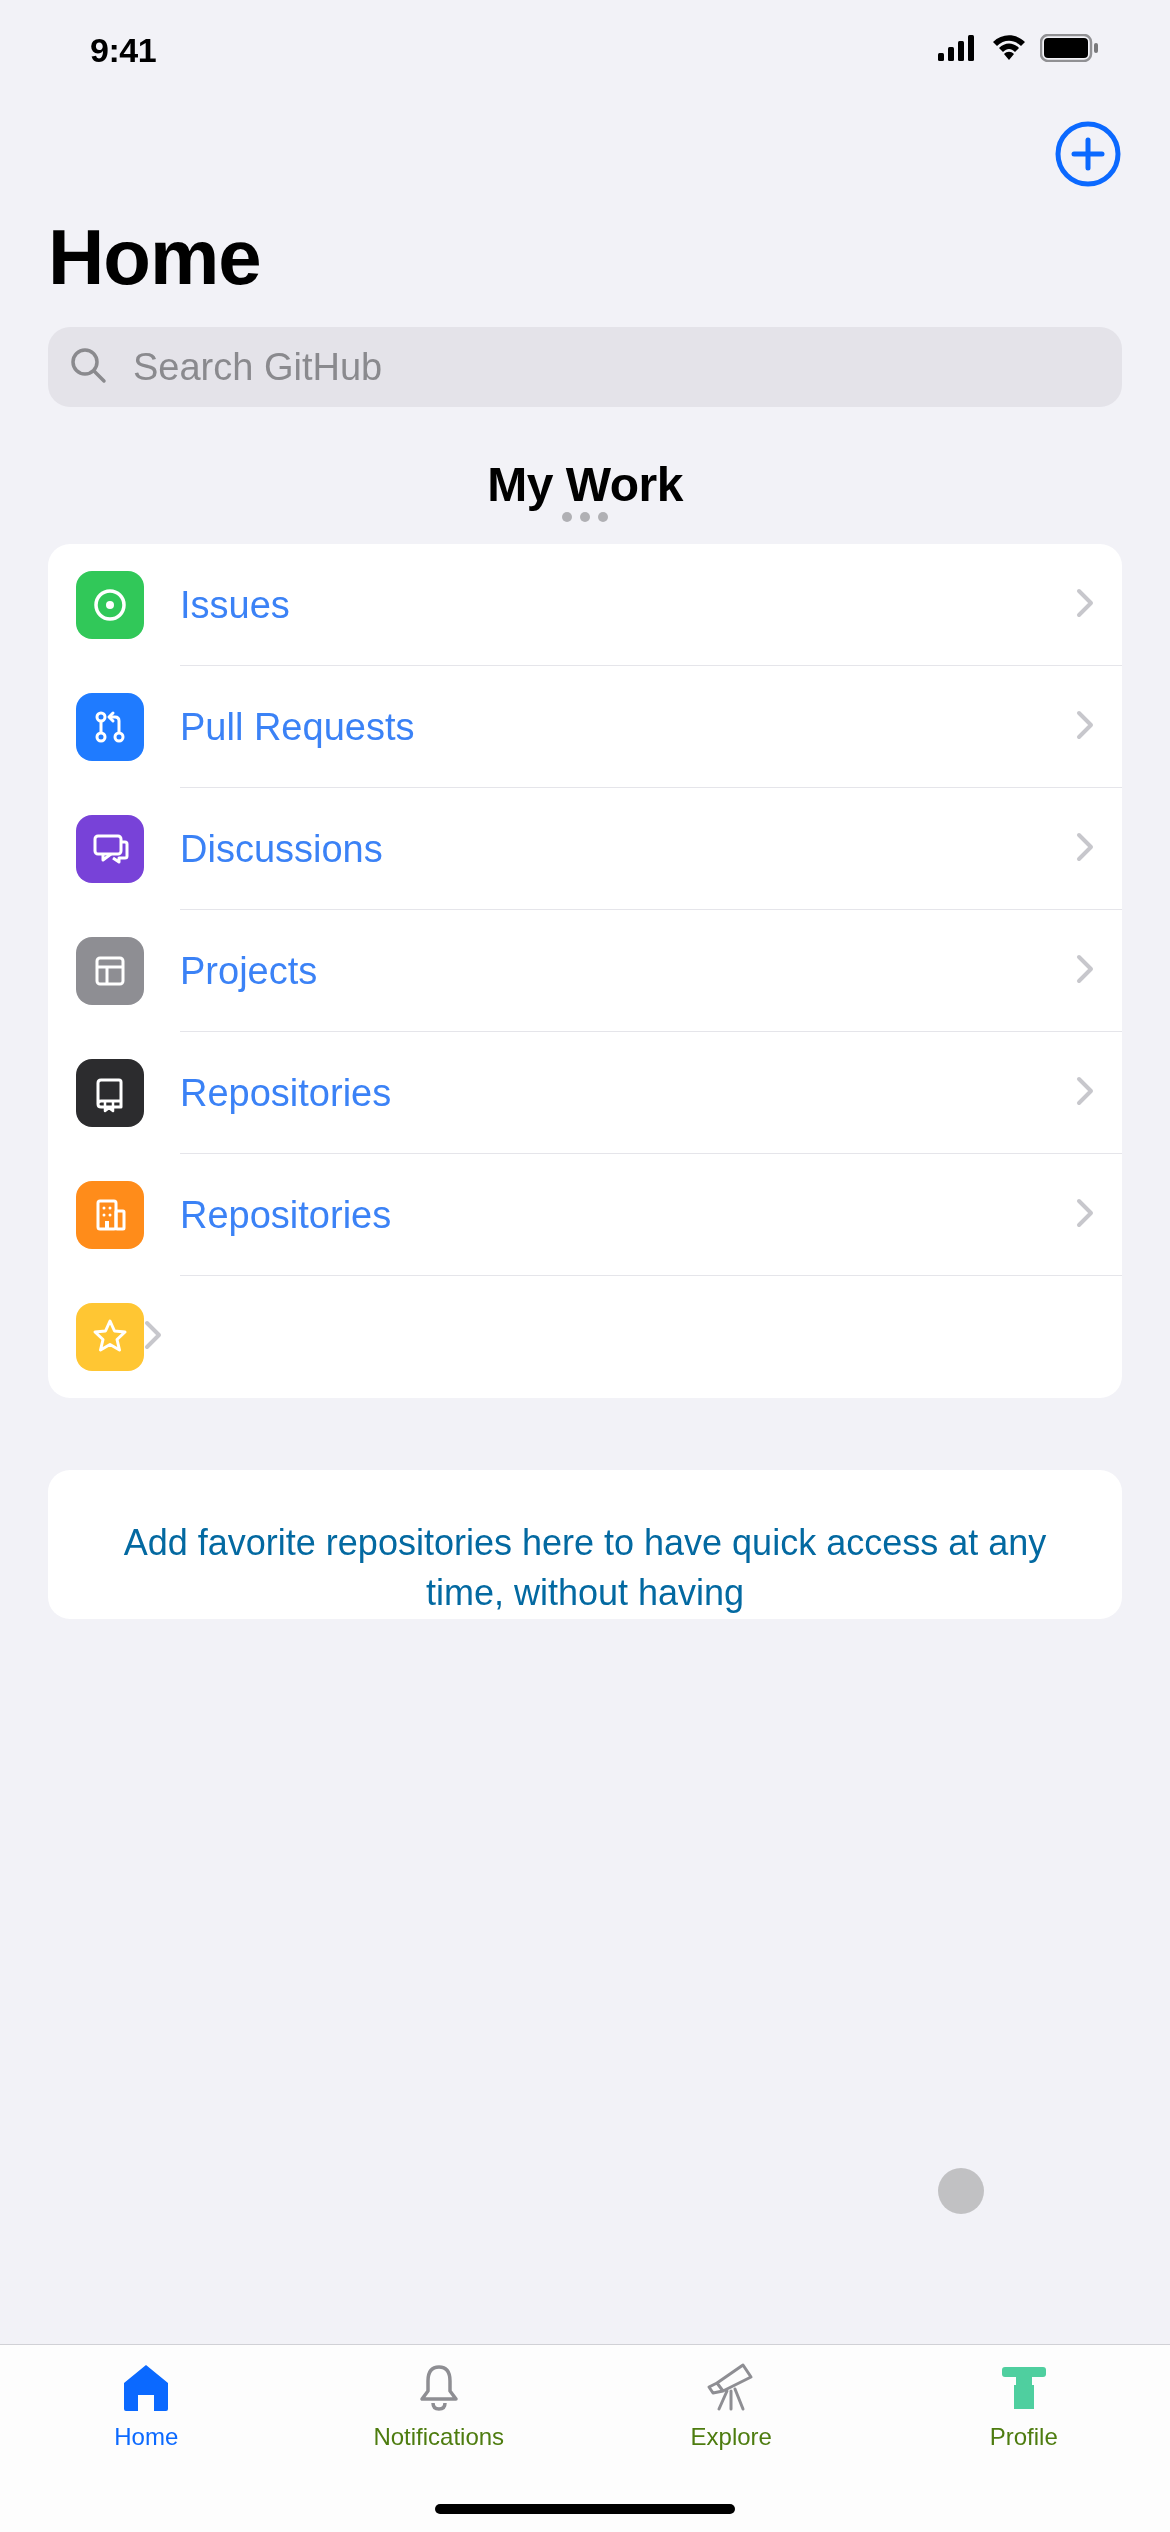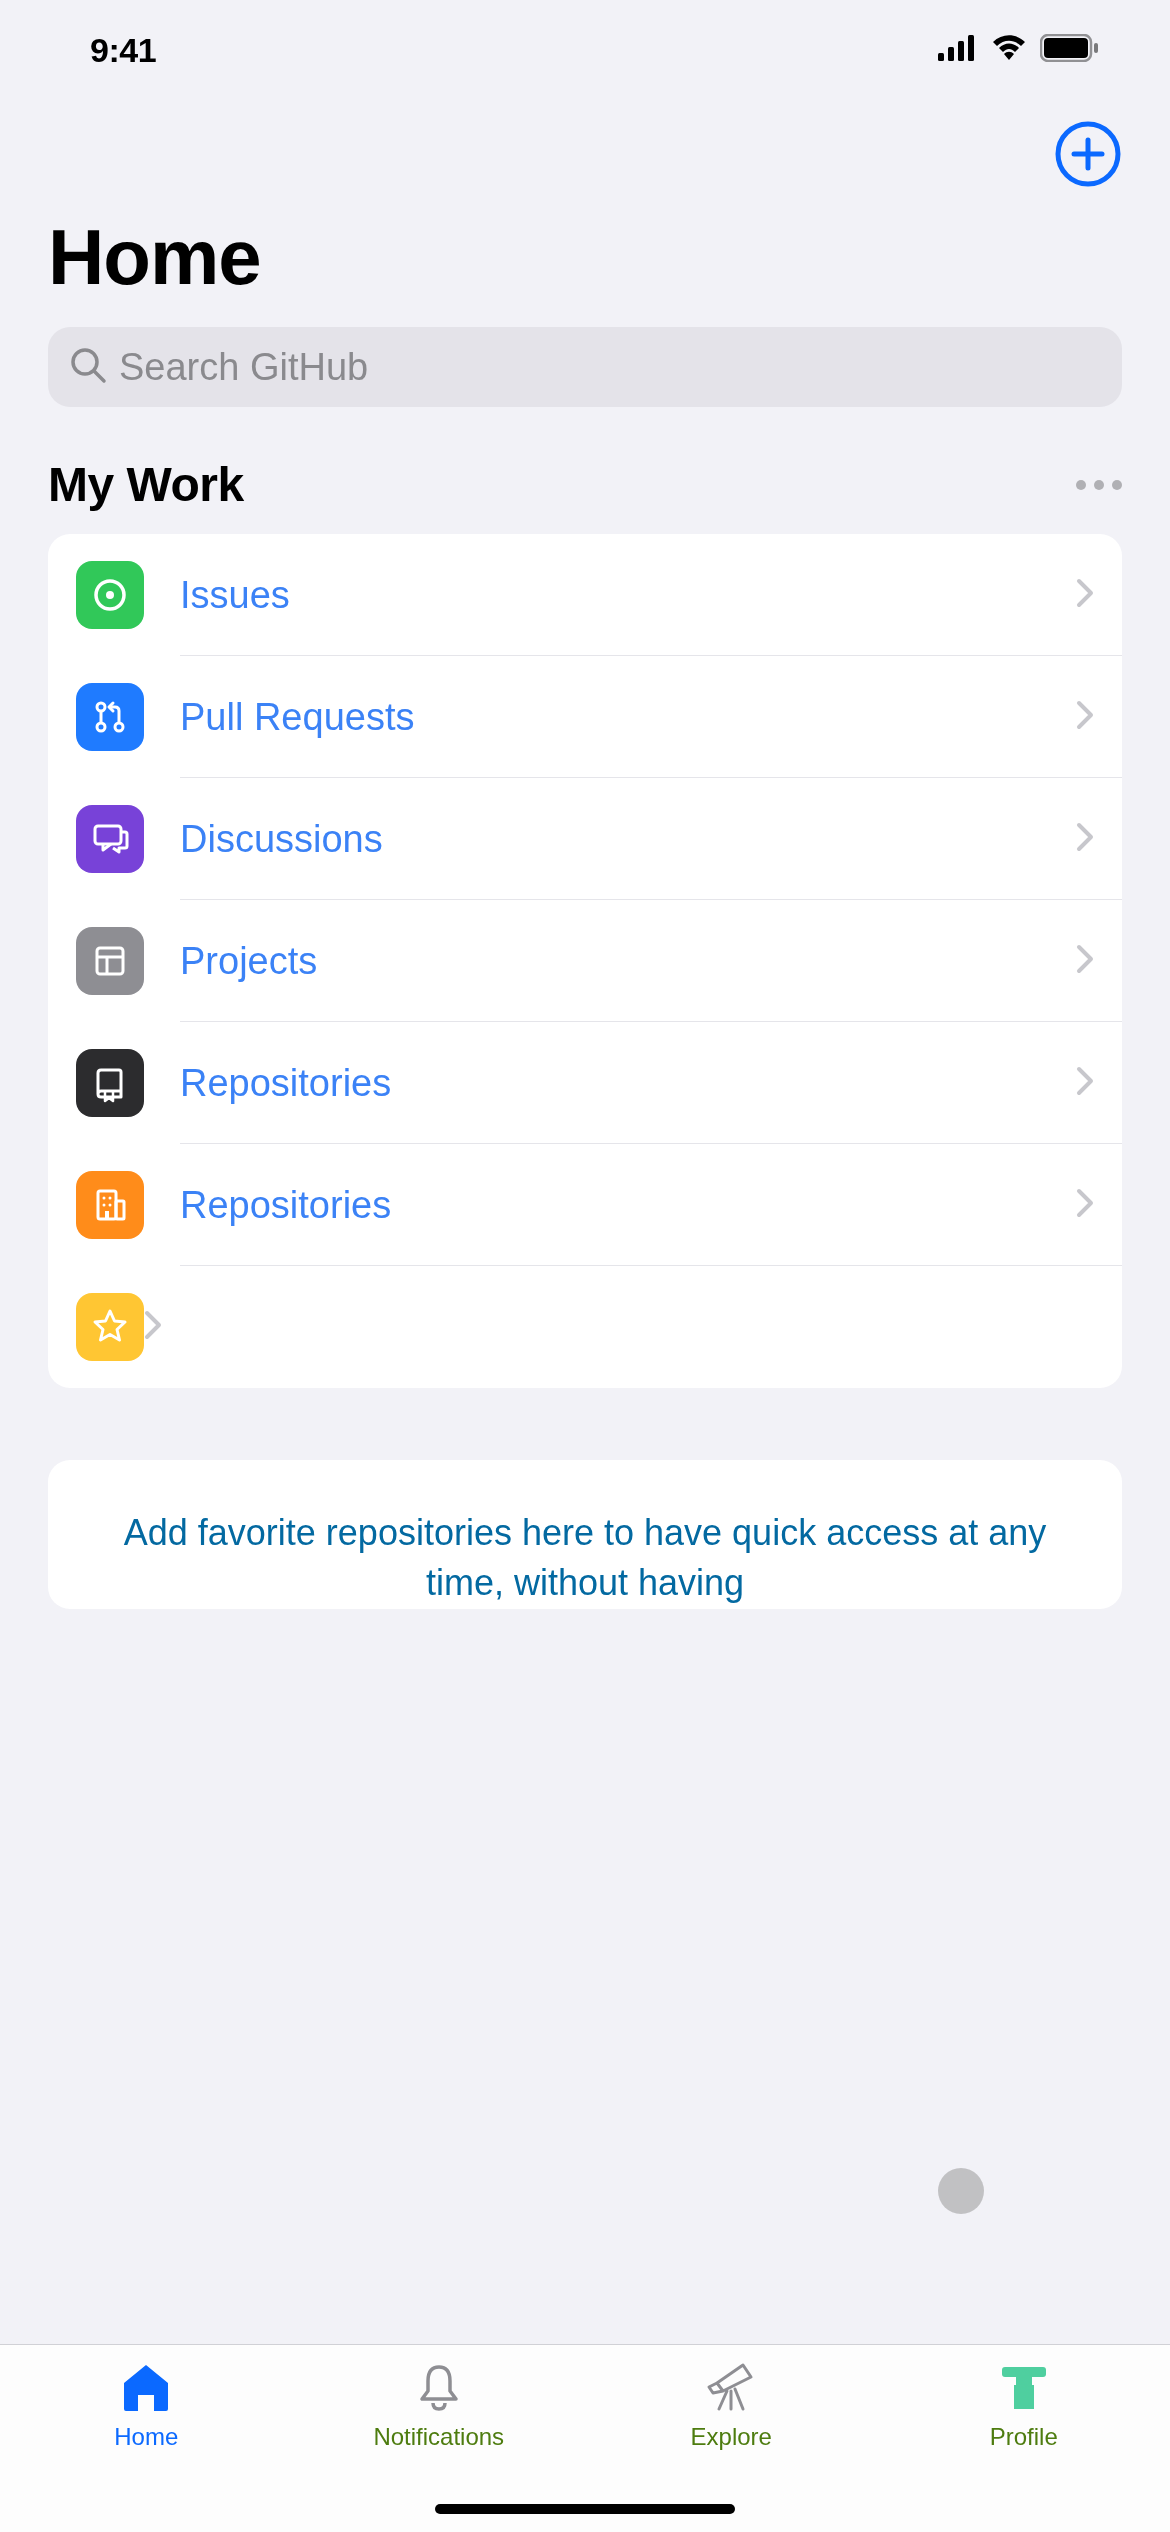--- a/index.html
+++ b/index.html
@@ -57,39 +57,40 @@
     .search-wrapper {
       padding: 0 48px 50px 48px;
     }
     .search-bar {
       background: #e4e3e9;
       border-radius: 22px;
       height: 80px;
       display: flex;
       align-items: center;
       padding: 0 20px;
-      gap: 11px;
+      gap: 25px;
     }
     .search-bar input {
       border: none;
       background: transparent;
       font-size: 38px;
       color: #8a8a8e;
       flex: 1;
       outline: none;
     }
     .search-bar input::placeholder {
       color: #8a8a8e;
     }
     
     .section-header {
       display: flex;
       justify-content: space-between;
       align-items: center;
       padding: 0 48px 22px 48px;
+      flex-direction: column;
     }
     .section-title {
       font-size: 48px;
       font-weight: 700;
       letter-spacing: -0.5px;
     }
     .more-dots {
       display: flex;
       gap: 8px;
     }

